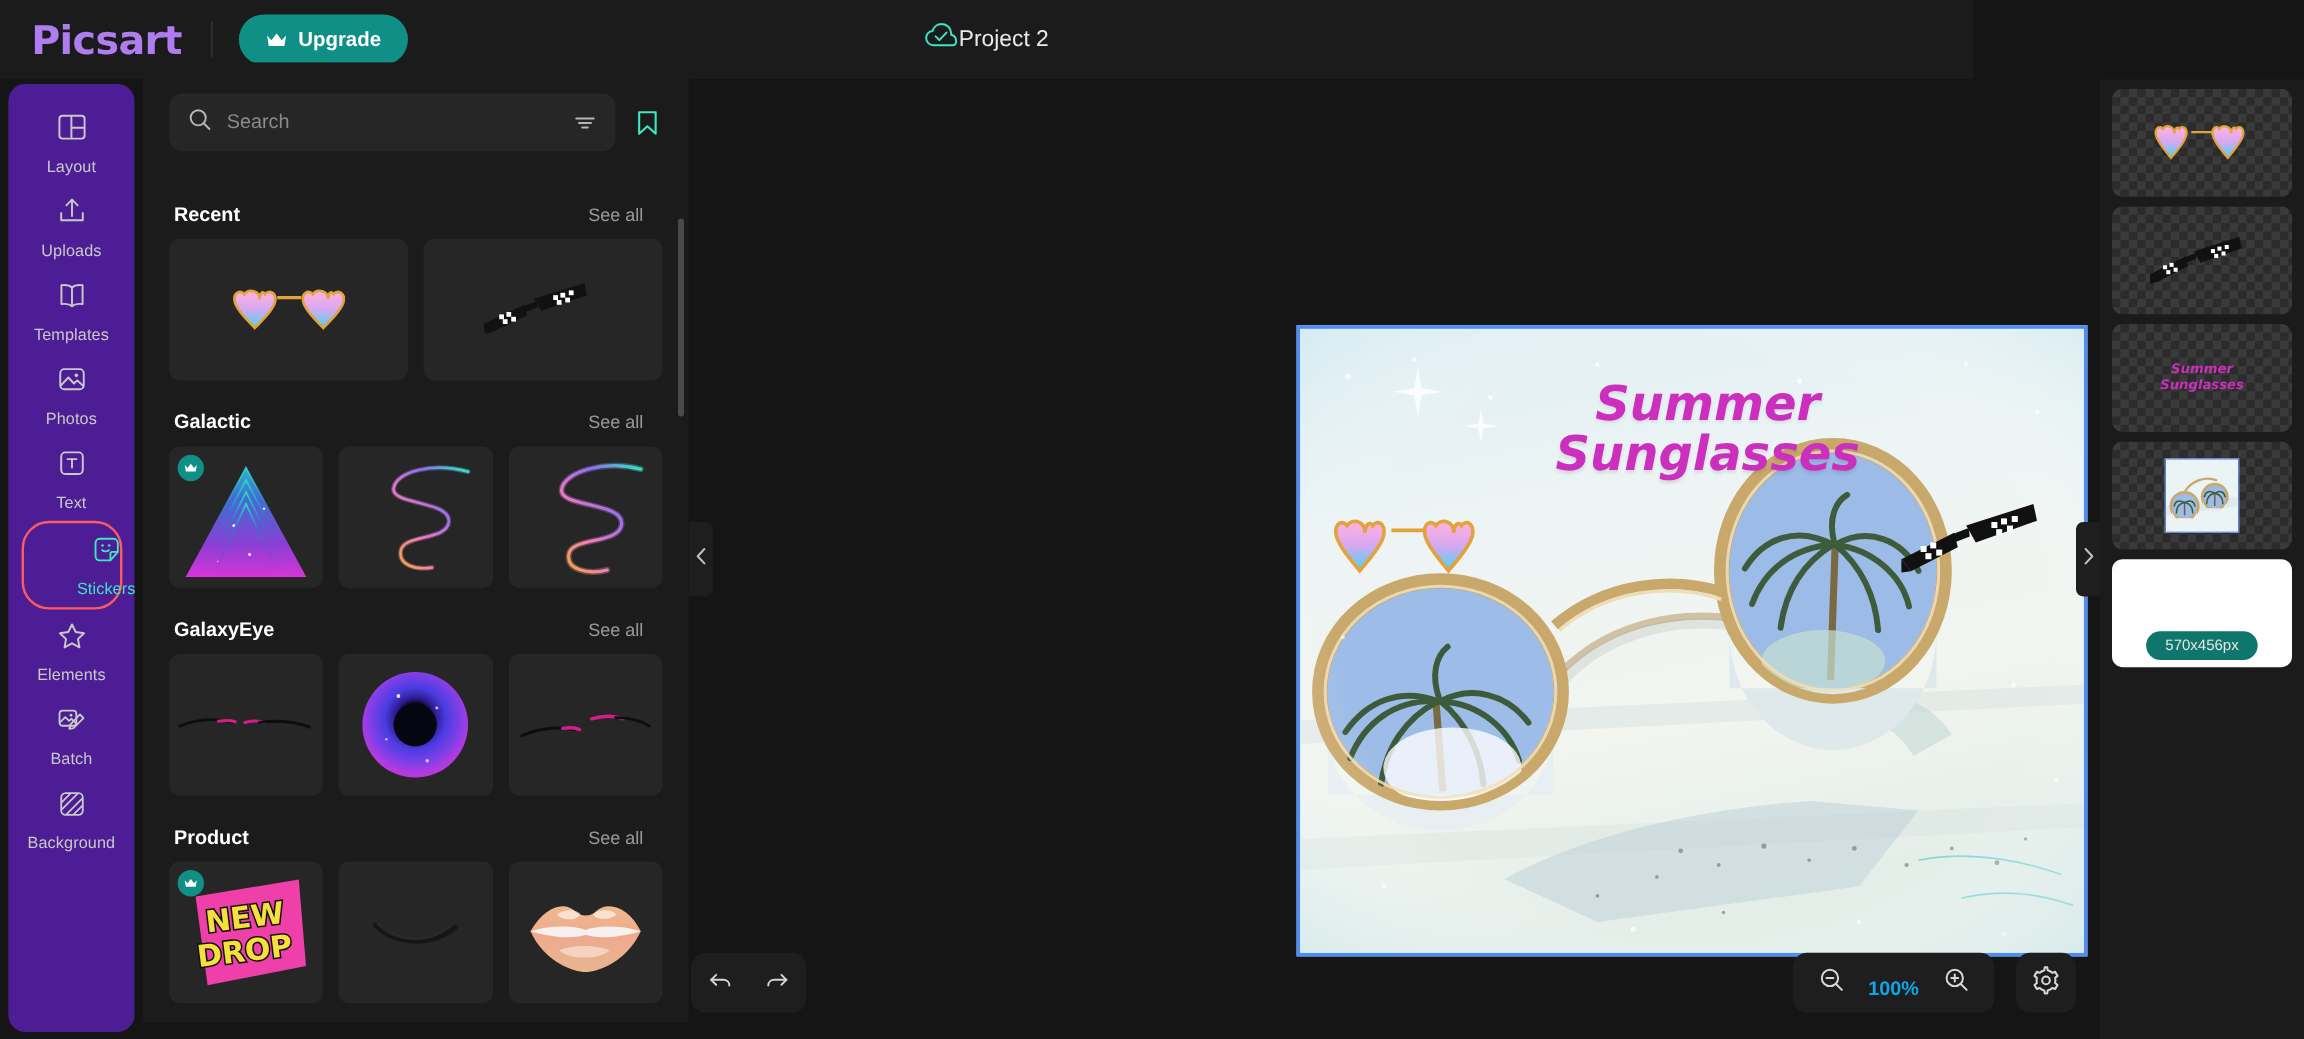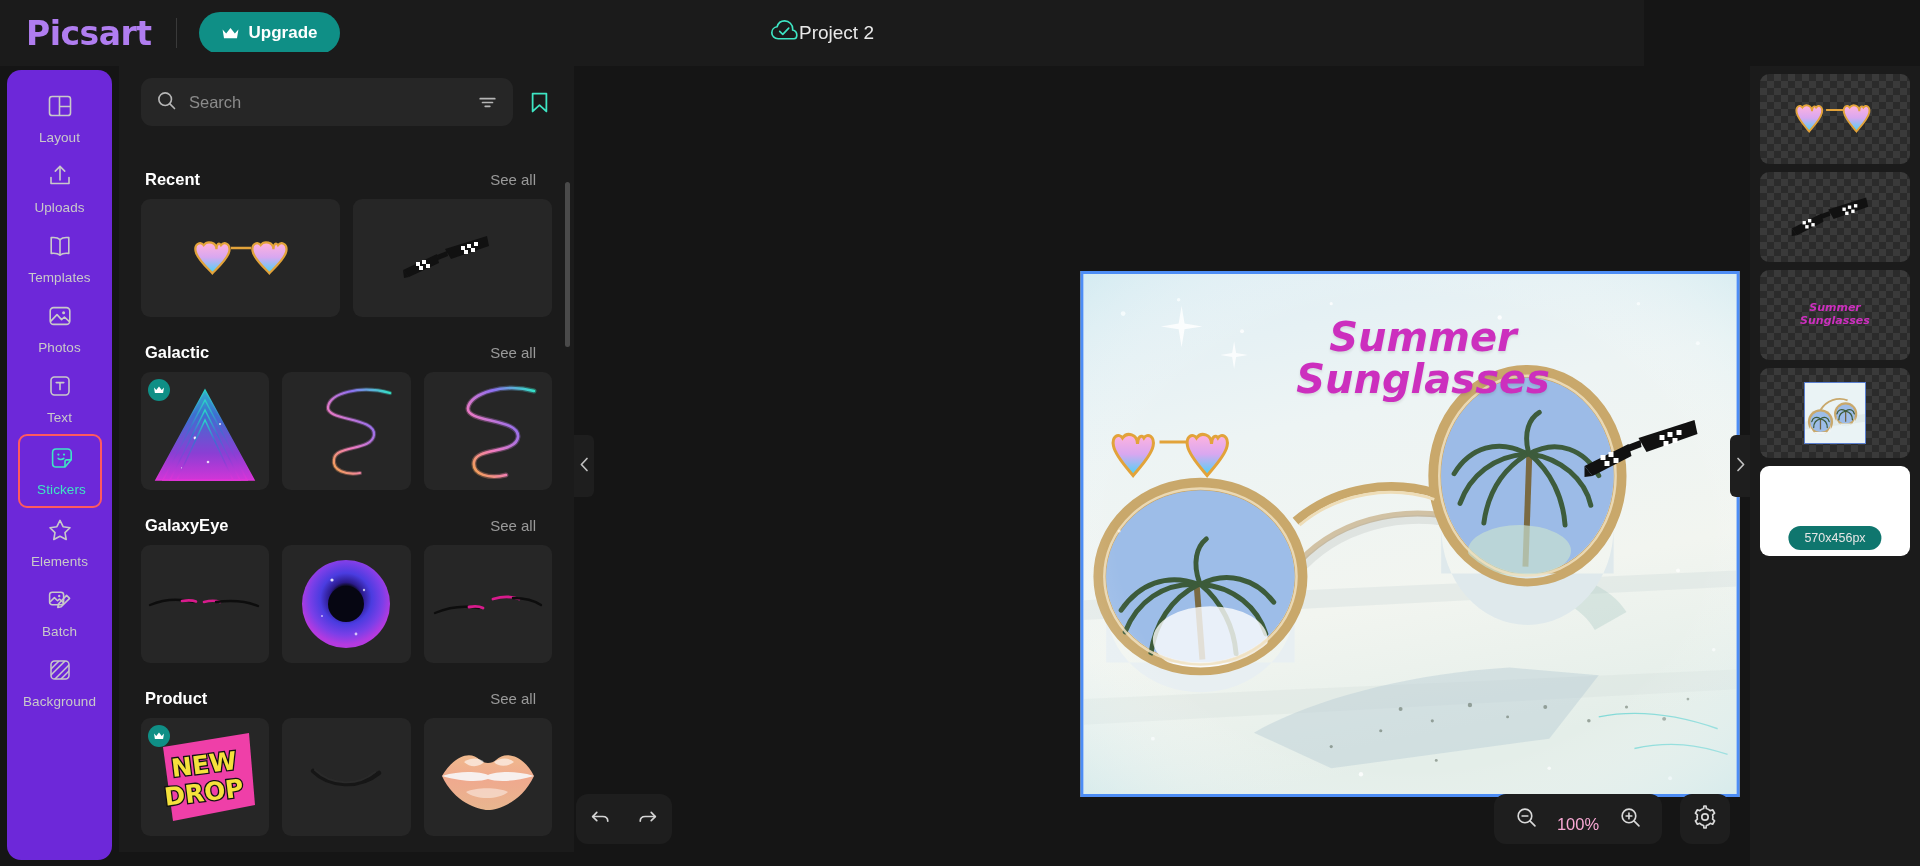--- a/index.html
+++ b/index.html
@@ -53,35 +53,35 @@
     width: 148px; height: 41px;
     background: #c4a1f7; border: none; border-radius: 21px;
     color: #16161a; font-size: 17px; font-weight: 500; cursor: pointer;
     font-family: "Liberation Sans", sans-serif;
   }
 
   
   .rail {
     position: absolute; left: 7px; top: 70px;
     width: 105px; height: 790px;
-    background: #6d28d9; border-radius: 14px;
+    background: #4c1d95; border-radius: 14px;
     padding-top: 14px;
     display: flex; flex-direction: column; align-items: center;
   }
   .rail-item {
     width: 84px; height: 70px;
     display: flex; flex-direction: column; align-items: center; justify-content: center;
     gap: 7px; border-radius: 12px; cursor: pointer;
     color: #c9c9c9;
   }
   .rail-item .label { font-size: 13.5px; letter-spacing: 0.1px; }
   .rail-item.active { color: #3ee6c4; }
   .rail-highlight {
-    border: 2.5px solid #ff5a5f; border-radius: 9px;
-    width: 84px; height: 74px;
+    border: 2.5px solid #ff5a5f; border-radius: 23px;
+    width: 84px; height: 74px; padding-left: 27px;
   }
 
   
   .panel {
     position: absolute; left: 119px; top: 52px;
     width: 455px; height: 800px;
     background: #1b1b1b;
   }
   .search-row {
     display: flex; align-items: center; gap: 14px;
@@ -178,21 +178,21 @@
   }
   .icon-btn {
     width: 40px; height: 40px; display: flex; align-items: center; justify-content: center;
     cursor: pointer; color: #d4d4d4; border-radius: 8px;
   }
   .zoom-group {
     position: absolute; right: 258px; bottom: 22px;
     height: 50px; background: #1e1e1e; border-radius: 12px;
     display: flex; align-items: center; gap: 6px; padding: 0 12px;
   }
-  .zoom-level { font-size: 16.5px; color: #f9a8d4; min-width: 52px; text-align: center; font-weight: 400; margin-top: 10px; }
+  .zoom-level { font-size: 16.5px; color: #0ea5e9; min-width: 52px; text-align: center; font-weight: 700; margin-top: 10px; }
   .settings-btn {
     position: absolute; right: 190px; bottom: 22px;
     width: 50px; height: 50px; background: #1e1e1e; border-radius: 12px;
     display: flex; align-items: center; justify-content: center; cursor: pointer;
     color: #d4d4d4;
   }
 
   
   .layers {
     position: absolute; right: 0; top: 66px;

